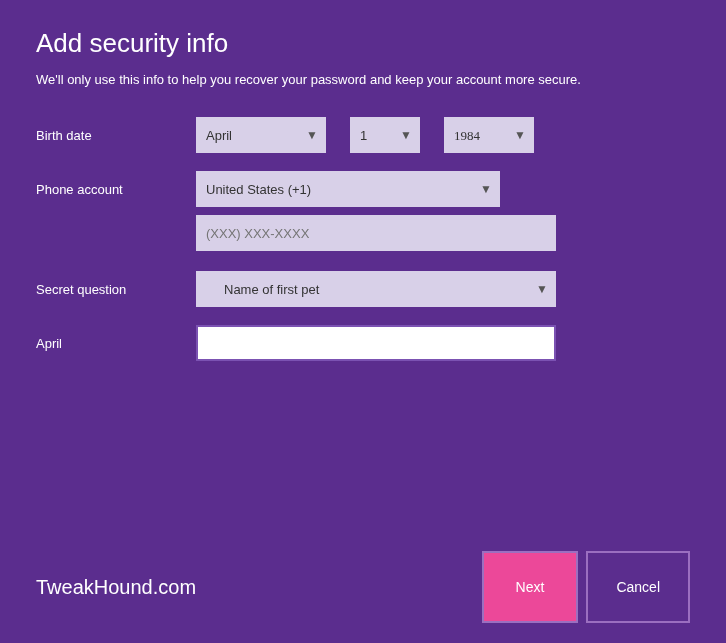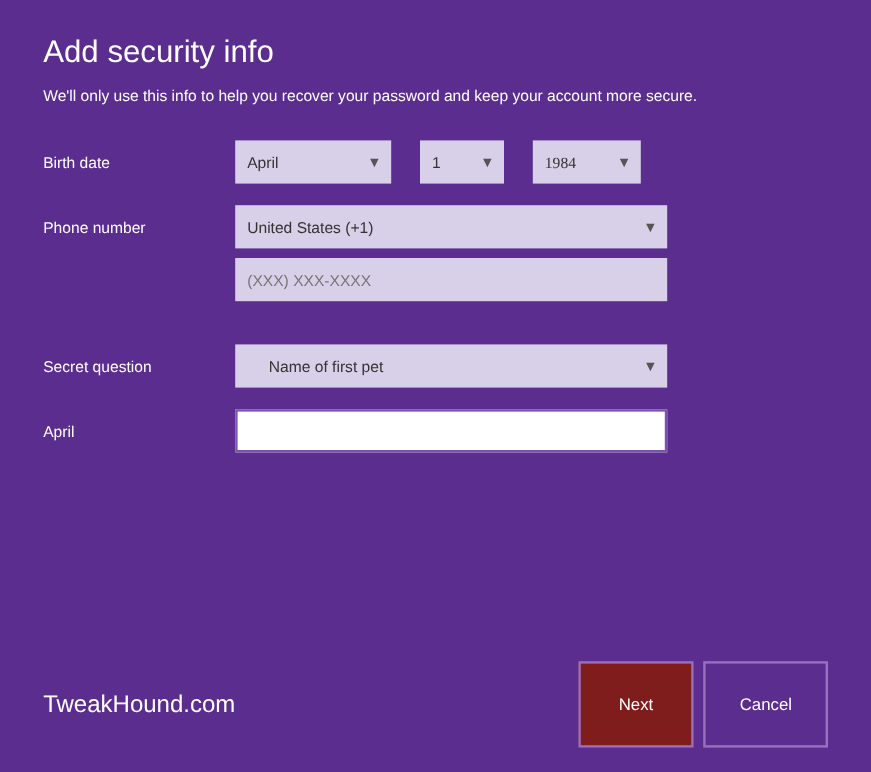--- a/index.html
+++ b/index.html
@@ -81,21 +81,21 @@
       top: 50%;
       transform: translateY(-50%);
       pointer-events: none;
       color: #555;
       font-size: 12px;
     }
 
     select.month { width: 130px; }
     select.day { width: 70px; }
     select.year { width: 90px; font-family: Liberation Serif, serif; }
-    select.country { width: 360px; }
+    select.country { width: 304px; }
     select.question { width: 360px; padding-left: 28px; }
 
     input[type="text"] {
       background-color: #d8d0e8;
       border: none;
       padding: 8px 10px;
       font-size: 13px;
       color: #555;
       height: 36px;
       outline: none;
@@ -129,21 +129,21 @@
       color: #ffffff;
       font-weight: 300;
     }
 
     .footer-buttons {
       display: flex;
       gap: 8px;
     }
 
     .btn-next {
-      background-color: #7f1d1d;
+      background-color: #ec4899;
       color: #ffffff;
       border: 2px solid #9b6fc0;
       padding: 10px 32px;
       font-size: 14px;
       cursor: pointer;
       min-width: 90px;
     }
 
     .btn-cancel {
       background-color: #5b2d8e;
@@ -153,21 +153,21 @@
       font-size: 14px;
       cursor: pointer;
       min-width: 90px;
     }
 
     .form-row-phone {
       margin-bottom: 8px;
     }
 
     .phone-input-row {
-      margin-bottom: 36px;
+      margin-bottom: 20px;
       margin-left: 160px;
     }
   </style>
 </head>
 <body>
 
 <div class="main-container">
   <h1 class="page-title">Add security info</h1>
   <p class="subtitle">We'll only use this info to help you recover your password and keep your account more secure.</p>
 
@@ -211,21 +211,21 @@
           <select class="year">
             <option selected="">1984</option>
             <option>1983</option><option>1985</option><option>1990</option><option>2000</option>
           </select>
           <span class="select-arrow">▼</span>
         </div>
       </div>
     </div>
 
     <div class="form-row form-row-phone">
-      <div class="label">Phone number</div>
+      <div class="label">Phone account</div>
       <div class="controls">
         <div class="select-wrapper">
           <select class="country">
             <option selected="">United States (+1)</option>
             <option>United Kingdom (+44)</option>
             <option>Canada (+1)</option>
             <option>Australia (+61)</option>
           </select>
           <span class="select-arrow">▼</span>
         </div>

